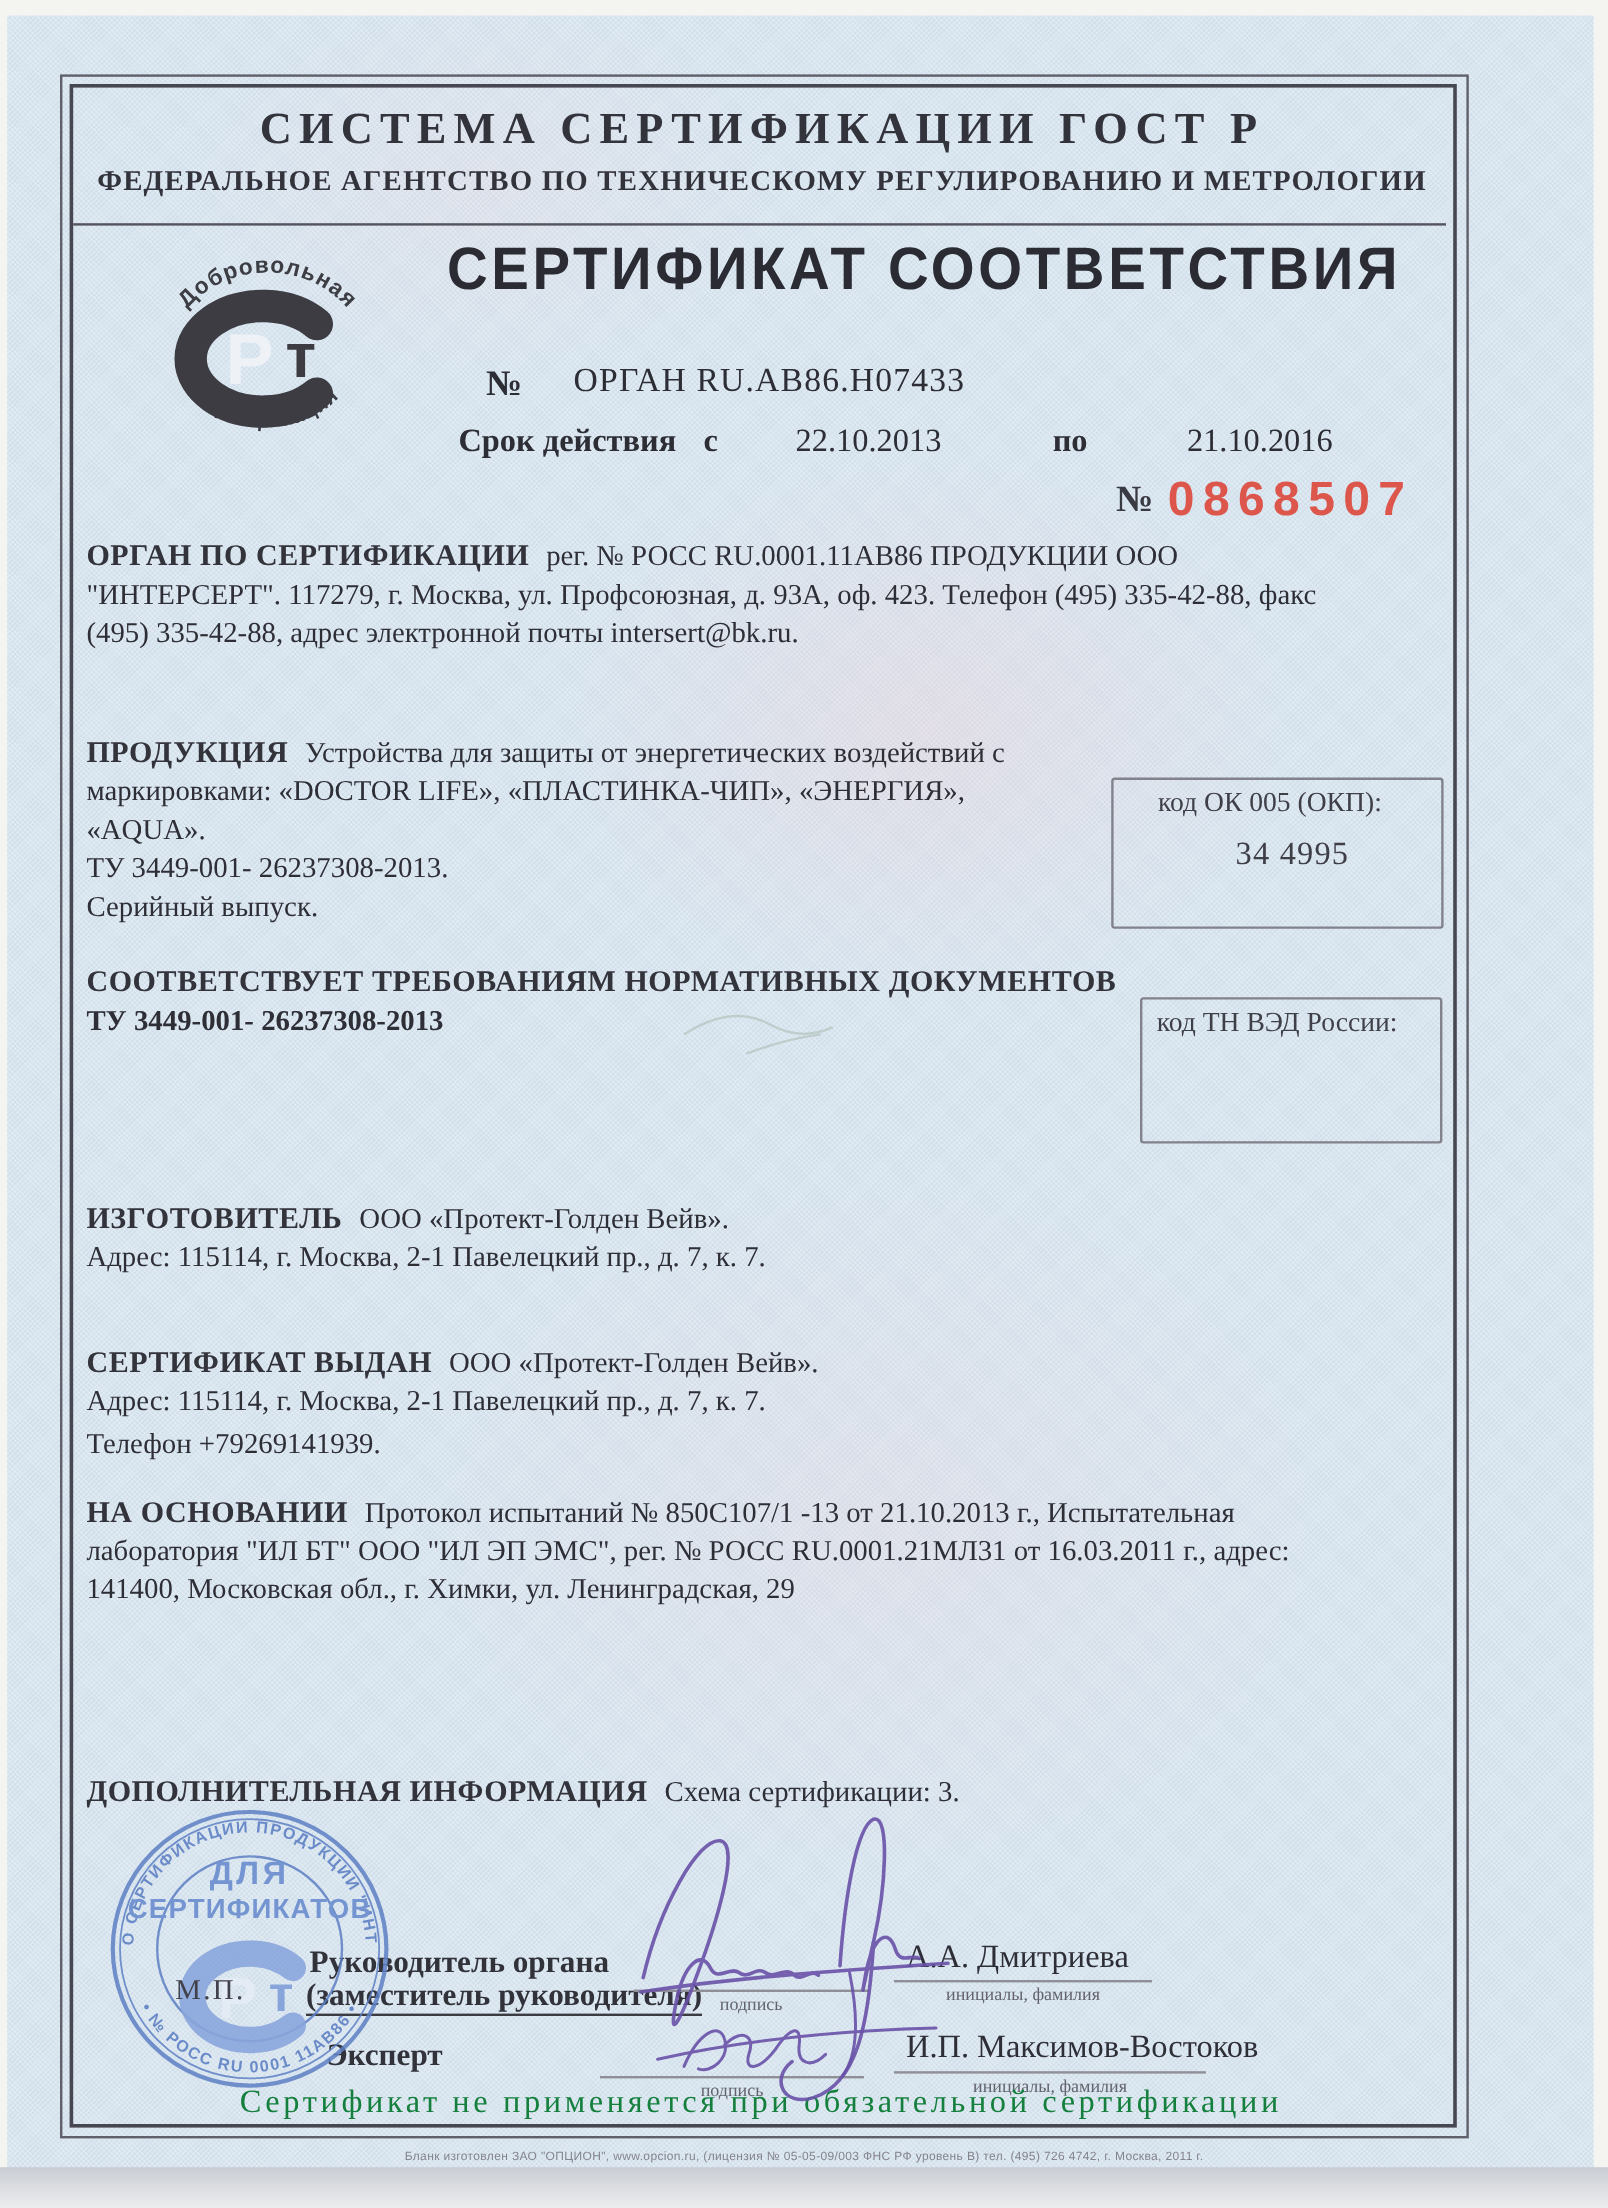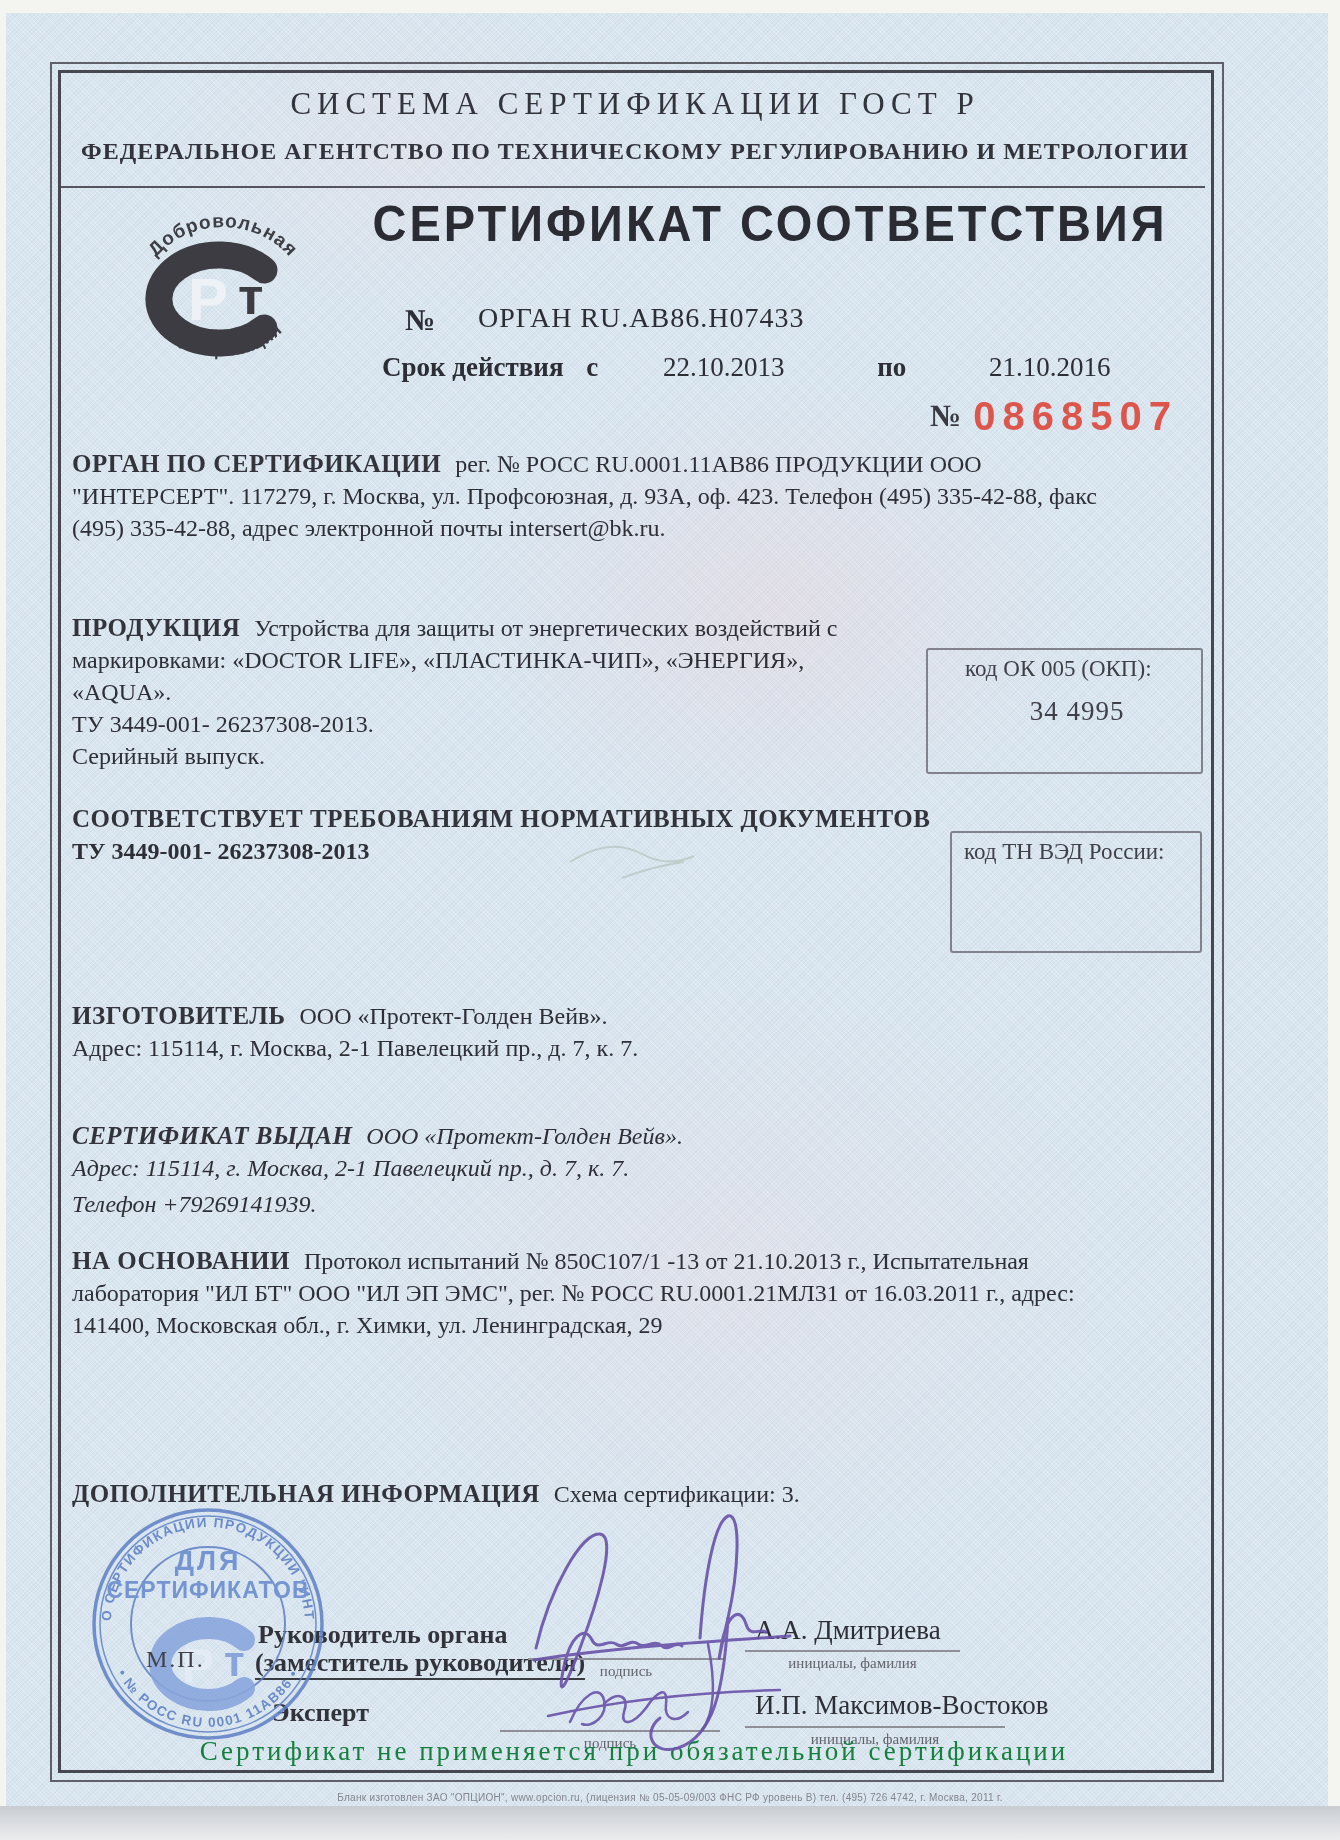--- a/index.html
+++ b/index.html
@@ -18,21 +18,21 @@
       radial-gradient(ellipse 520px 400px at 55% 70%, rgba(240,212,218,0.22), transparent 72%),
       radial-gradient(ellipse 350px 220px at 30% 8%, rgba(244,215,220,0.18), transparent 70%),
       repeating-linear-gradient(45deg, rgba(255,255,255,0.22) 0 1px, rgba(255,255,255,0) 1px 3px),
       repeating-linear-gradient(-45deg, rgba(148,174,201,0.12) 0 1px, rgba(148,174,201,0) 1px 3px);
   }
   .bottom-shadow{position:absolute;left:0;top:1806px;width:1340px;height:34px;
     background:linear-gradient(#c9cdd3,#ecedef);}
   .frame-outer{position:absolute;left:50px;top:62px;width:1170px;height:1716px;border:2px solid #60606a;}
   .frame-inner{position:absolute;left:58px;top:70px;width:1150px;height:1697px;border:3px solid #474752;}
   .hdr1{position:absolute;left:70px;top:86px;width:1130px;text-align:center;
-    font-weight:normal;font-size:31px;letter-spacing:6px;color:#33333c;}
+    font-weight:bold;font-size:37px;letter-spacing:6px;color:#33333c;}
   .hdr2{position:absolute;left:66px;top:138px;width:1138px;text-align:center;
     font-weight:bold;font-size:24px;letter-spacing:1px;color:#33333c;}
   .hdr-rule{position:absolute;left:61px;top:186px;width:1144px;height:2px;background:#54545e;}
   .doc-title{position:absolute;left:330px;top:194px;width:880px;text-align:center;
     font-family:"Liberation Sans", sans-serif;font-weight:bold;font-size:47px;
     letter-spacing:3px;color:#2b2b33;transform:scaleY(1.06);transform-origin:top;}
   .num-label{position:absolute;left:405px;top:303px;font-weight:bold;font-size:30px;}
   .num-value{position:absolute;left:478px;top:302px;font-size:28px;letter-spacing:1px;}
   .validity-row{position:absolute;left:382px;top:352px;font-size:27px;white-space:nowrap;}
   .validity-row .b{font-weight:bold;}
@@ -137,21 +137,21 @@
 
 <svg class="scribble-svg" width="220" height="70" viewBox="0 0 220 70">
   <path d="M10,42 q40,-26 72,-8 q26,14 52,2 M62,58 q32,-12 62,-16" fill="none" stroke="#9db3a2" stroke-width="2"></path>
 </svg>
 
 <div class="section" style="left:72px;top:1000px;width:1000px;">
   <span class="label">ИЗГОТОВИТЕЛЬ</span><span>ООО «Протект-Голден Вейв».</span>
   <div>Адрес: 115114, г. Москва, 2-1 Павелецкий пр., д. 7, к. 7.</div>
 </div>
 
-<div class="section" style="left:72px;top:1120px;width:1000px;font-style:italic;">
+<div class="section" style="left:72px;top:1120px;width:1000px;">
   <span class="label">СЕРТИФИКАТ ВЫДАН</span><span>ООО «Протект-Голден Вейв».</span>
   <div>Адрес: 115114, г. Москва, 2-1 Павелецкий пр., д. 7, к. 7.</div>
   <div style="margin-top:4px;">Телефон +79269141939.</div>
 </div>
 
 <div class="section" style="left:72px;top:1245px;width:1150px;">
   <span class="label">НА ОСНОВАНИИ</span><span>Протокол испытаний № 850С107/1 -13 от 21.10.2013 г., Испытательная</span>
   <div>лаборатория "ИЛ БТ" ООО "ИЛ ЭП ЭМС", рег. № РОСС RU.0001.21МЛ31 от 16.03.2011 г., адрес:</div>
   <div>141400, Московская обл., г. Химки, ул. Ленинградская, 29</div>
 </div>

